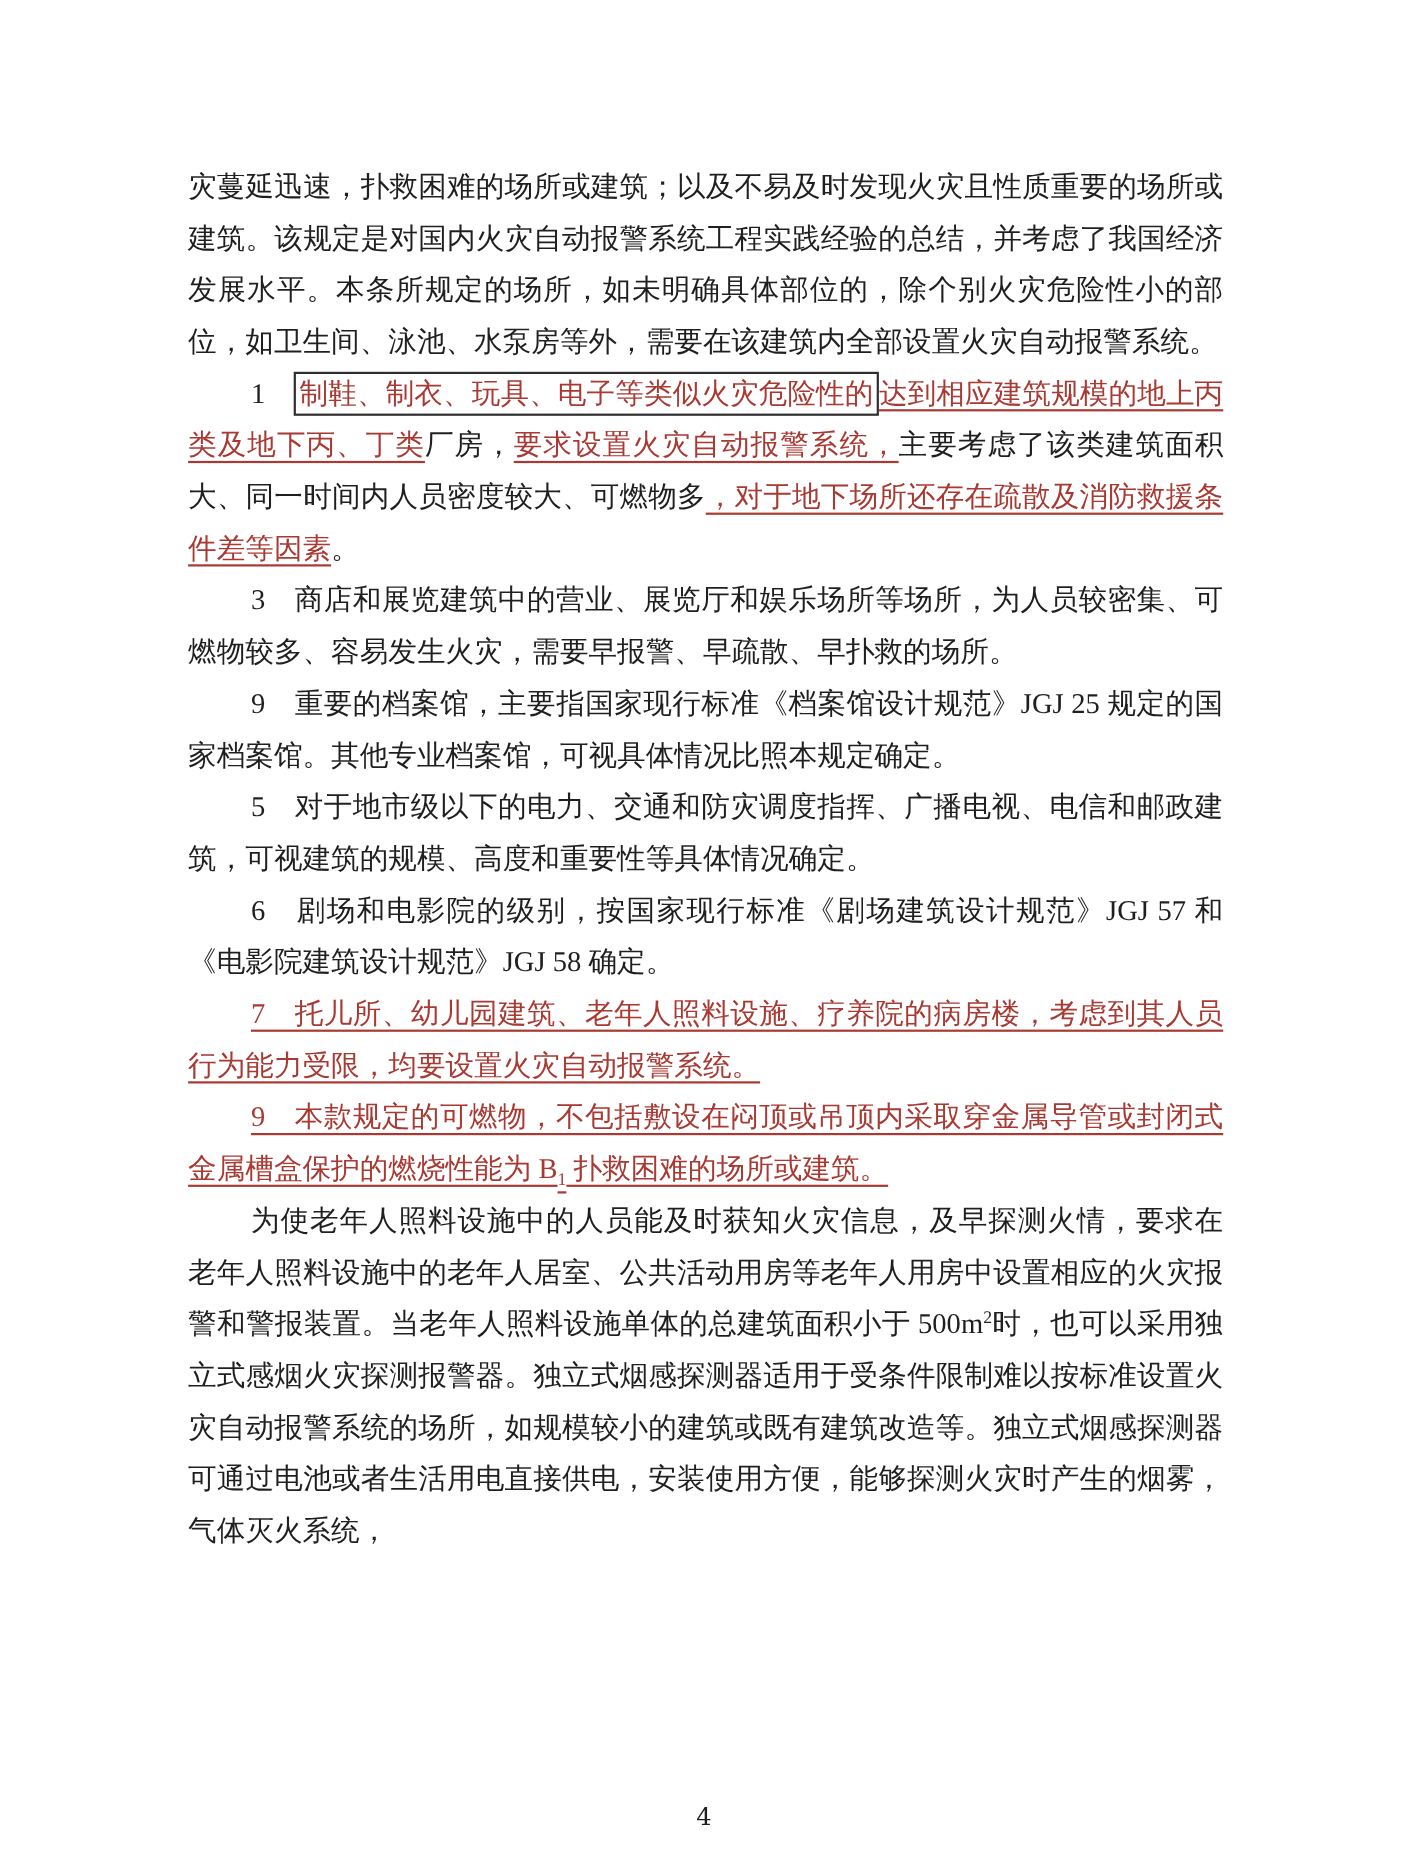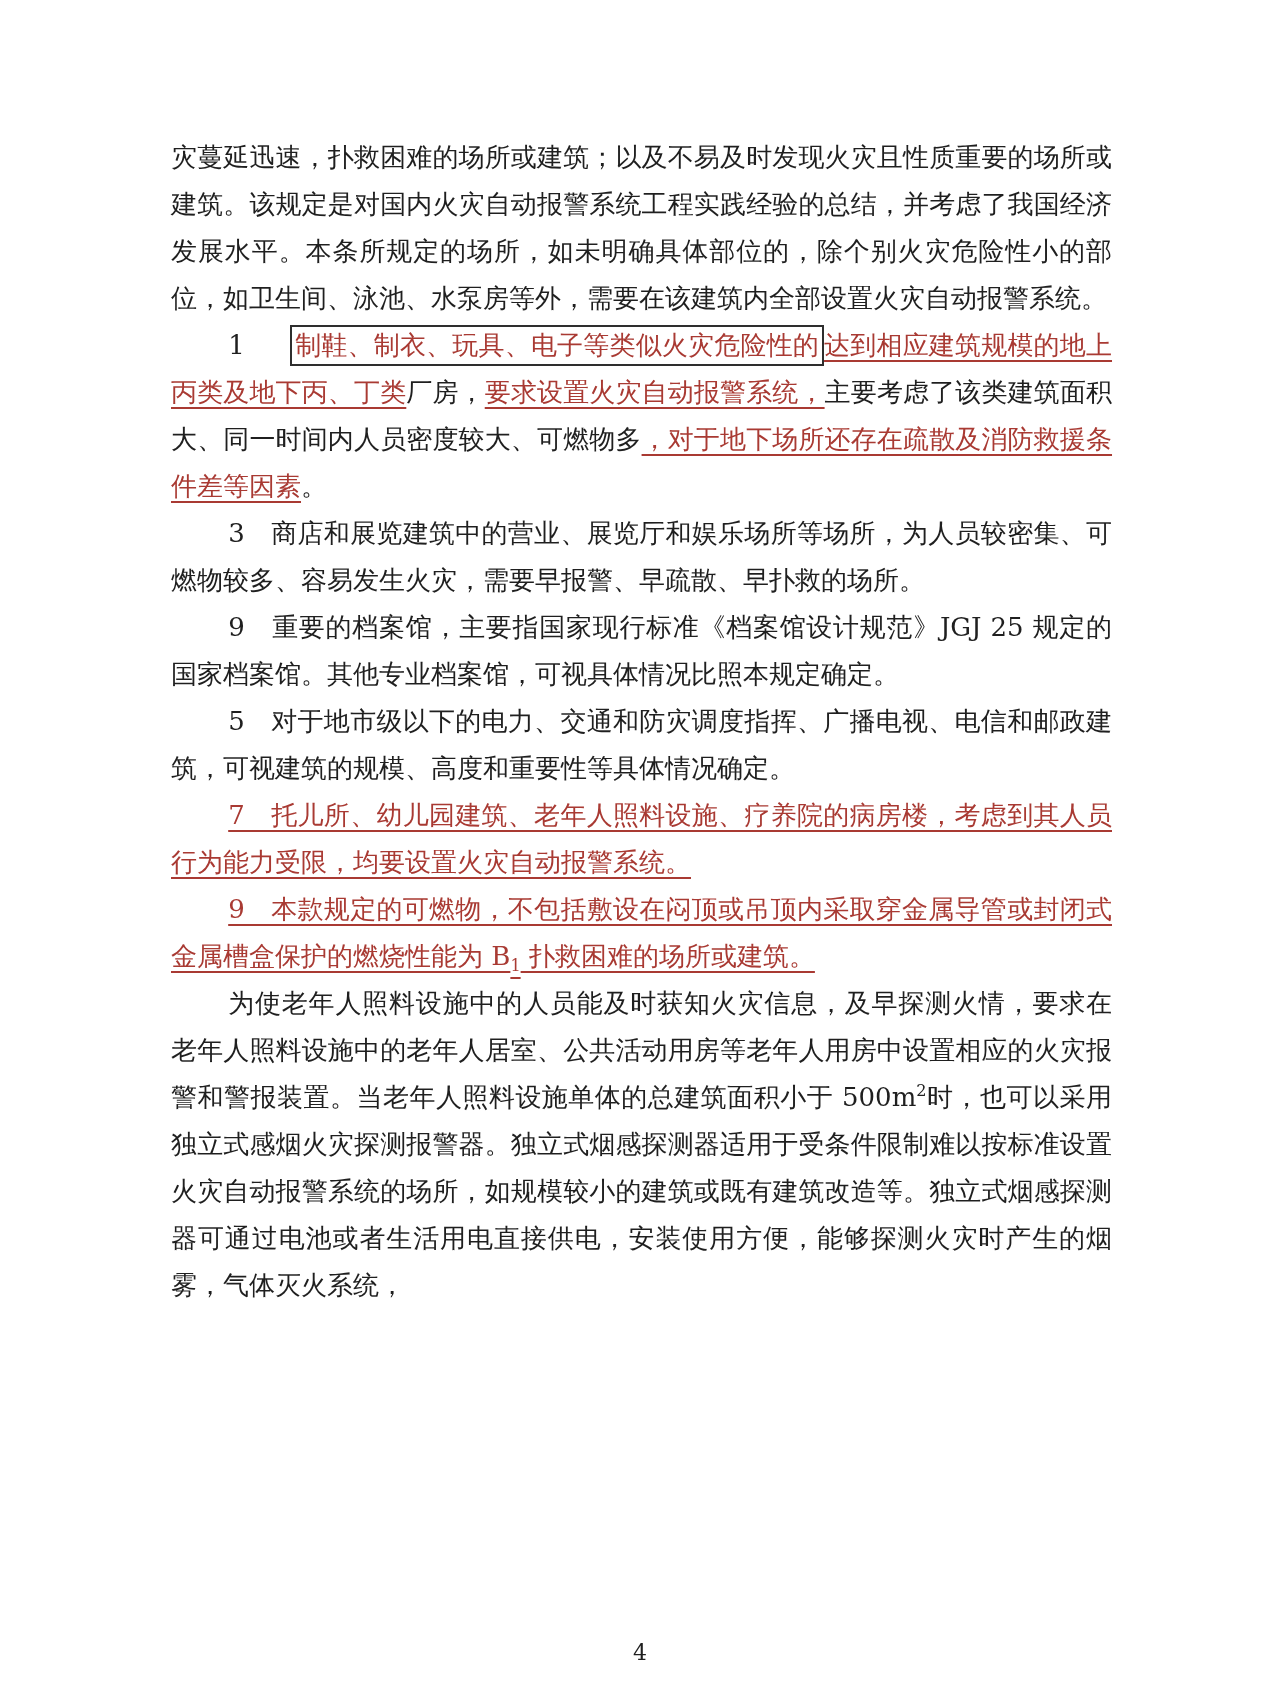--- a/index.html
+++ b/index.html
@@ -11,26 +11,27 @@
     position: relative;
     width: 1280px;
     height: 1704px;
     background: #ffffff;
     overflow: hidden;
     font-family: "DejaVu Serif", "Liberation Serif", serif;
   }
   .doc {
     position: absolute;
     left: 171px;
-    top: 134px;
+    top: 146px;
     width: 941px;
     color: #1f1f1f;
     font-size: 26px;
     line-height: 47px;
     text-align: justify;
+    font-family: Liberation Serif, serif;
   }
   .doc p {
     margin: 0;
     padding: 0;
   }
   .doc p.indent {
     text-indent: 2.2em;
   }
   .run { white-space: pre-wrap; }
   .red {
@@ -38,21 +39,20 @@
   }
   .underlined {
     text-decoration: underline;
     text-decoration-color: #a93a33;
     text-decoration-thickness: 1.5px;
     text-underline-offset: 6px;
   }
   .boxed {
     border: 2px solid #2e2e2e;
     padding: 3px 3px 4px 3px;
-    margin-left: 19px;
   }
   .sup {
     font-size: 0.62em;
     vertical-align: super;
     line-height: 0;
   }
   .sub {
     font-size: 0.62em;
     vertical-align: sub;
     line-height: 0;
@@ -71,18 +71,19 @@
 </head>
 <body>
 
 <div class="page">
   <div class="doc" id="doc-body">
       <p class=""><span class="run">灾蔓延迅速，扑救困难的场所或建筑；以及不易及时发现火灾且性质重要的场所或建筑。该规定是对国内火灾自动报警系统工程实践经验的总结，并考虑了我国经济发展水平。本条所规定的场所，如未明确具体部位的，除个别火灾危险性小的部位，如卫生间、泳池、水泵房等外，需要在该建筑内全部设置火灾自动报警系统。</span></p>
       <p class="indent"><span class="run">1　</span><span class="run red boxed">制鞋、制衣、玩具、电子等类似火灾危险性的</span><span class="run red underlined">达到相应建筑规模的地上丙类及地下丙、丁类</span><span class="run">厂房，</span><span class="run red underlined">要求设置火灾自动报警系统，</span><span class="run">主要考虑了该类建筑面积大、同一时间内人员密度较大、可燃物多</span><span class="run red underlined">，对于地下场所还存在疏散及消防救援条件差等因素</span><span class="run">。</span></p>
       <p class="indent"><span class="run">3　商店和展览建筑中的营业、展览厅和娱乐场所等场所，为人员较密集、可燃物较多、容易发生火灾，需要早报警、早疏散、早扑救的场所。</span></p>
       <p class="indent"><span class="run">9　重要的档案馆，主要指国家现行标准《档案馆设计规范》JGJ 25 规定的国家档案馆。其他专业档案馆，可视具体情况比照本规定确定。</span></p>
       <p class="indent"><span class="run">5　对于地市级以下的电力、交通和防灾调度指挥、广播电视、电信和邮政建筑，可视建筑的规模、高度和重要性等具体情况确定。</span></p>
+      <p class="indent"><span class="run">6　剧场和电影院的级别，按国家现行标准《剧场建筑设计规范》JGJ 57 和《电影院建筑设计规范》JGJ 58 确定。</span></p>
       <p class="indent"><span class="run red underlined">7　托儿所、幼儿园建筑、老年人照料设施、疗养院的病房楼，考虑到其人员行为能力受限，均要设置火灾自动报警系统。</span></p>
       <p class="indent"><span class="run red underlined">9　本款规定的可燃物，不包括敷设在闷顶或吊顶内采取穿金属导管或封闭式金属槽盒保护的燃烧性能为 B</span><span class="run red underlined sub">1</span><span class="run red underlined"> 扑救困难的场所或建筑。</span></p>
       <p class="indent"><span class="run">为使老年人照料设施中的人员能及时获知火灾信息，及早探测火情，要求在老年人照料设施中的老年人居室、公共活动用房等老年人用房中设置相应的火灾报警和警报装置。当老年人照料设施单体的总建筑面积小于 500m</span><span class="run sup">2</span><span class="run">时，也可以采用独立式感烟火灾探测报警器。独立式烟感探测器适用于受条件限制难以按标准设置火灾自动报警系统的场所，如规模较小的建筑或既有建筑改造等。独立式烟感探测器可通过电池或者生活用电直接供电，安装使用方便，能够探测火灾时产生的烟雾，气体灭火系统，</span></p>
     </div>
   <div class="page-number">4</div>
 </div>
 
 </body></html>

